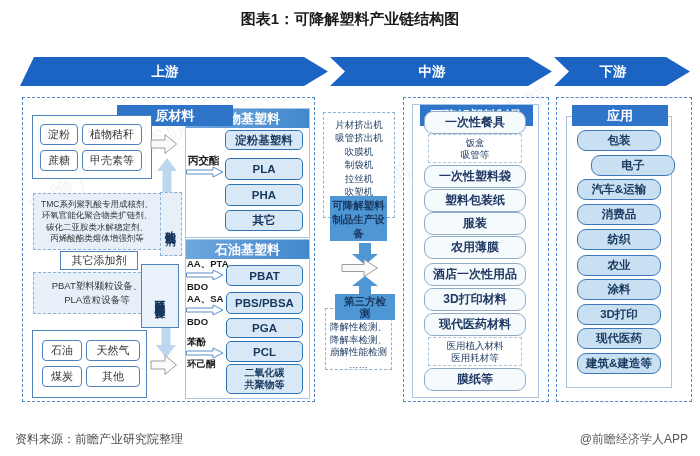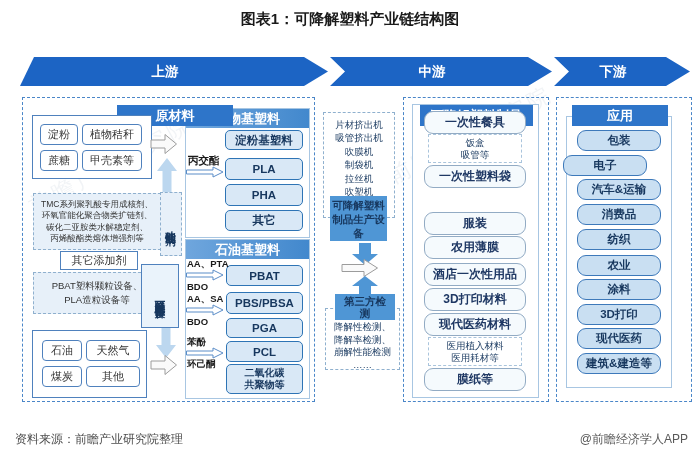--- a/index.html
+++ b/index.html
@@ -166,43 +166,44 @@
   <div class="abs" style="left:341px;top:258px;z-index:3;">
     <svg width="38" height="20" viewBox="0 0 38 20">
         <path d="M1 6.5 L23 6.5 L23 1.5 L36.5 10 L23 18.5 L23 13.5 L1 13.5 Z" fill="#FAFAFA" stroke="#9C9C9C"></path>
       </svg>
   </div>
   <div class="abs" style="left:352px;top:276px;z-index:3;">
     <svg width="26" height="20" viewBox="0 0 26 20">
         <path d="M13 0 L26 10 L19 10 L19 20 L7 20 L7 10 L0 10 Z" fill="#4F96D5"></path>
       </svg>
   </div>
-  <div class="abs ctr dashwhite pre" style="left:325px;top:308px;width:75px;height:62px;font-size:9.5px;line-height:12.5px;color:#17375E;padding-top:12px;box-sizing:border-box;align-items:flex-start;">降解性检测、
+  <div class="abs ctr dashwhite pre" style="left:325px;top:308px;width:67px;height:62px;font-size:9.5px;line-height:12.5px;color:#17375E;padding-top:12px;box-sizing:border-box;align-items:flex-start;">降解性检测、
 降解率检测、
 崩解性能检测
 ……</div>
   <div class="abs ctr bluebox" style="left:335px;top:294px;width:48px;height:26px;font-size:10.5px;line-height:12.5px;padding:0 6px;">第三方检测</div>
 
   <div class="abs panel" style="left:412px;top:104px;width:125px;height:292px;"></div>
   <div class="abs ctr prod-item" style="left:424px;top:111px;width:100px;height:21px;">一次性餐具</div>
   <div class="abs ctr subdash pre" style="left:428px;top:134px;width:92px;height:27px;">饭盒
 吸管等</div>
   <div class="abs ctr prod-item" style="left:424px;top:165px;width:100px;height:21px;">一次性塑料袋</div>
+  <div class="abs ctr prod-item" style="left:424px;top:189px;width:100px;height:21px;">塑料包装纸</div>
   <div class="abs ctr prod-item" style="left:424px;top:212px;width:100px;height:21px;">服装</div>
   <div class="abs ctr prod-item" style="left:424px;top:236px;width:100px;height:21px;">农用薄膜</div>
   <div class="abs ctr prod-item" style="left:424px;top:263px;width:100px;height:21px;">酒店一次性用品</div>
   <div class="abs ctr prod-item" style="left:424px;top:288px;width:100px;height:21px;">3D打印材料</div>
   <div class="abs ctr prod-item" style="left:424px;top:313px;width:100px;height:21px;">现代医药材料</div>
   <div class="abs ctr subdash pre" style="left:428px;top:337px;width:92px;height:27px;">医用植入材料
 医用耗材等</div>
   <div class="abs ctr prod-item" style="left:424px;top:368px;width:100px;height:21px;">膜纸等</div>
 
   <div class="abs panel" style="left:566px;top:116px;width:104px;height:270px;"></div>
   <div class="abs ctr app-item" style="left:577px;top:130px;width:82px;height:19px;">包装</div>
-  <div class="abs ctr app-item" style="left:563px;top:155px;width:82px;height:19px;">电子</div>
+  <div class="abs ctr app-item" style="left:591px;top:155px;width:82px;height:19px;">电子</div>
   <div class="abs ctr app-item" style="left:577px;top:179px;width:82px;height:19px;">汽车&amp;运输</div>
   <div class="abs ctr app-item" style="left:577px;top:204px;width:82px;height:19px;">消费品</div>
   <div class="abs ctr app-item" style="left:577px;top:229px;width:82px;height:19px;">纺织</div>
   <div class="abs ctr app-item" style="left:577px;top:255px;width:82px;height:19px;">农业</div>
   <div class="abs ctr app-item" style="left:577px;top:279px;width:82px;height:19px;">涂料</div>
   <div class="abs ctr app-item" style="left:577px;top:304px;width:82px;height:19px;">3D打印</div>
   <div class="abs ctr app-item" style="left:577px;top:328px;width:82px;height:19px;">现代医药</div>
   <div class="abs ctr app-item" style="left:577px;top:353px;width:82px;height:19px;">建筑&amp;建造等</div>
 
   <div class="abs footer" style="left:15px;">资料来源：前瞻产业研究院整理</div>

